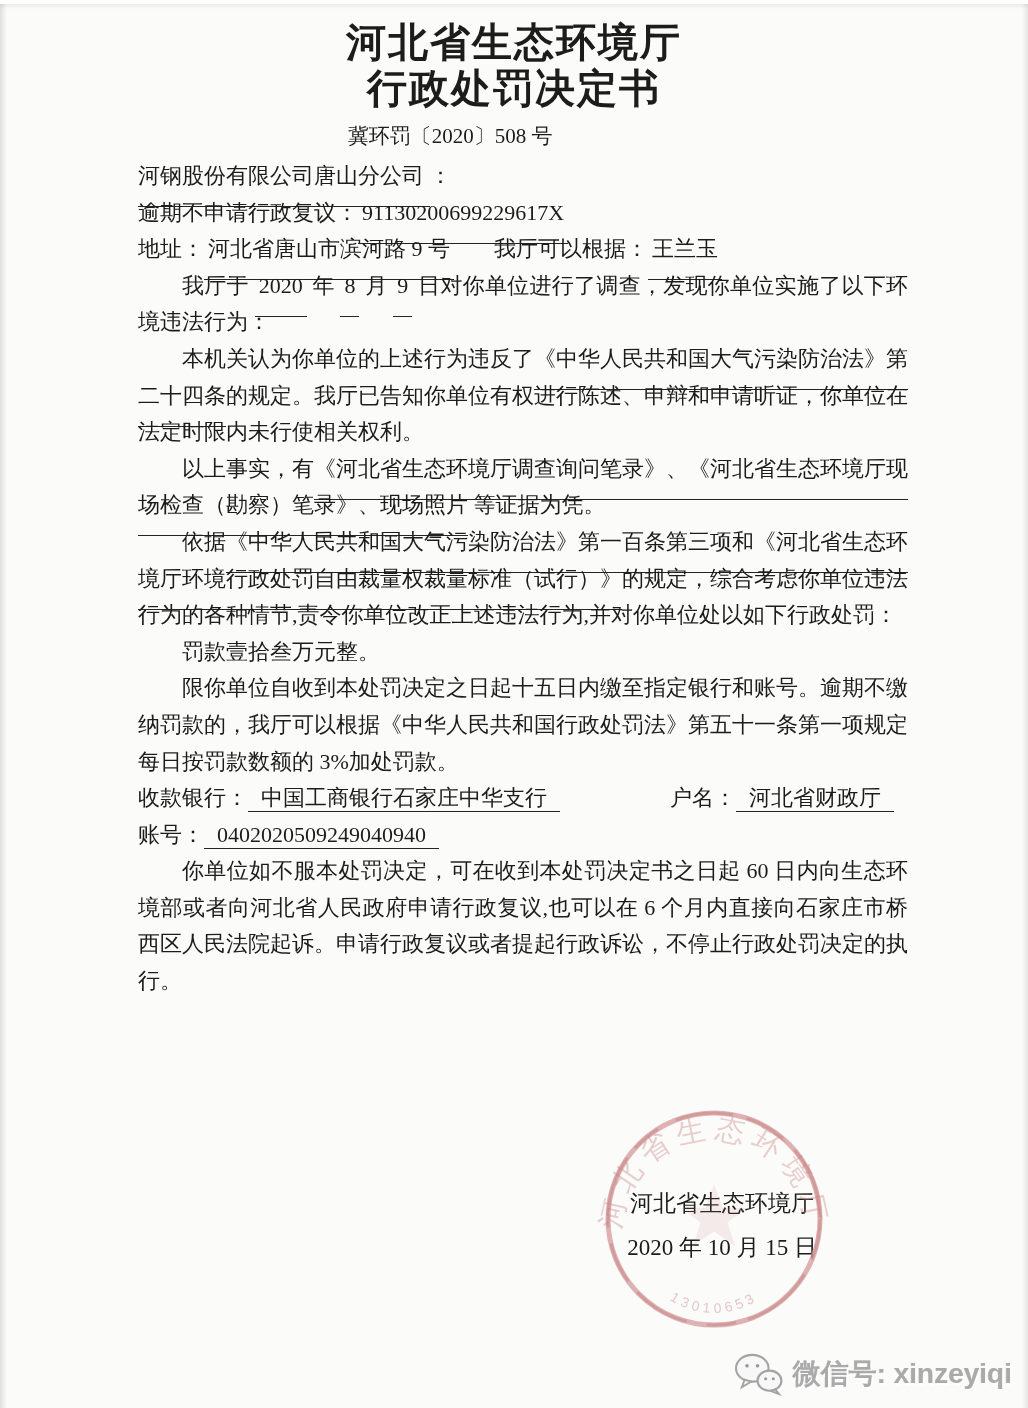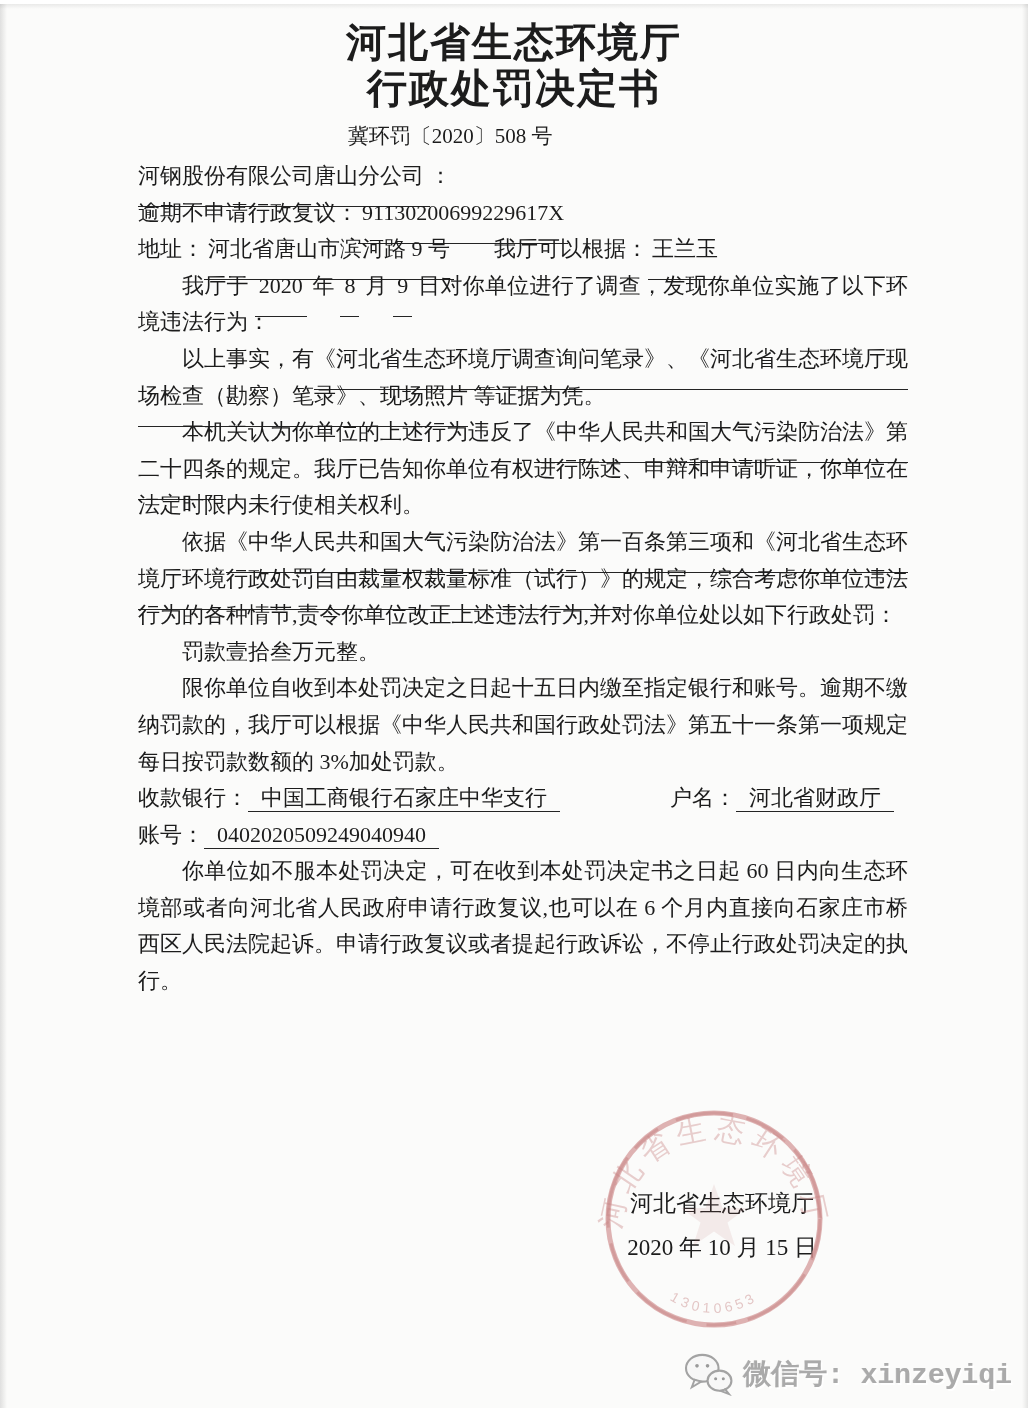--- a/index.html
+++ b/index.html
@@ -67,21 +67,21 @@
     width:252px; height:242px;
     pointer-events:none;
   }
 
   .watermark {
     position:absolute;
     right:16px; bottom:16px;
     display:flex;
     align-items:center;
     gap:10px;
-    font-family:Liberation Mono, monospace;
+    font-family:Liberation Sans, sans-serif;
     font-size:28px;
     font-weight:bold;
     color:#aaaaaa;
     text-shadow:1.5px 1.5px 0 rgba(255,255,255,.95), -0.5px -0.5px 0 rgba(130,130,130,.3);
   }
   .watermark svg { display:block; }
 </style>
 </head>
 <body>
 
@@ -101,23 +101,23 @@
 
     <p><span class="u">河钢股份有限公司唐山分公司 </span><span>：</span></p>
 
     <p><span>逾期不申请行政复议：</span><span class="u u4">91130200699229617X</span></p>
 
     <p><span>地址：</span><span class="u u4">河北省唐山市滨河路 9 号</span><span class="sp2"></span><span>我厅可以根据：</span><span class="u u4">王兰玉</span></p>
 
     <p class="ind"><span>我厅于 </span><span class="u u4">2020</span><span> 年 </span><span class="u u4">8</span><span> 月 </span><span class="u u4">9</span><span> 日对你单位进行了调查，发现你单位实施了以下环境违法行为：</span></p>
 
 
+    <p class="ind"><span>本机关认为你单位的上述行为违反了</span><span class="u">《中华人民共和国大气污染防治法》第二十四条</span><span>的规定。我厅已告知你单位有权进行陈述、申辩和申请听证，你单位在法定时限内未行使相关权利。</span></p>
+
     <p class="ind"><span>以上事实，有</span><span class="u">《河北省生态环境厅调查询问笔录》、《河北省生态环境厅现场检查（勘察）笔录》、现场照片</span><span> 等证据为凭。</span></p>
-
-    <p class="ind"><span>本机关认为你单位的上述行为违反了</span><span class="u">《中华人民共和国大气污染防治法》第二十四条</span><span>的规定。我厅已告知你单位有权进行陈述、申辩和申请听证，你单位在法定时限内未行使相关权利。</span></p>
 
     <p class="ind"><span>依据</span><span class="u">《中华人民共和国大气污染防治法》第一百条第三项和《河北省生态环境厅环境行政处罚自由裁量权裁量标准（试行）》</span><span>的规定，综合考虑你单位违法行为的各种情节,责令你单位改正上述违法行为,并对你单位处以如下行政处罚：</span></p>
 
     <p class="ind"><span>罚款壹拾叁万元整。</span></p>
 
     <p class="ind"><span>限你单位自收到本处罚决定之日起十五日内缴至指定银行和账号。逾期不缴纳罚款的，我厅可以根据《中华人民共和国行政处罚法》第五十一条第一项规定每日按罚款数额的 3%加处罚款。</span></p>
 
     <p><span>收款银行：</span><span class="upad">中国工商银行石家庄中华支行</span><span class="gap"></span><span>户名：</span><span class="upad">河北省财政厅</span></p>
 
     <p><span>账号：</span><span class="upad">0402020509249040940</span></p>

